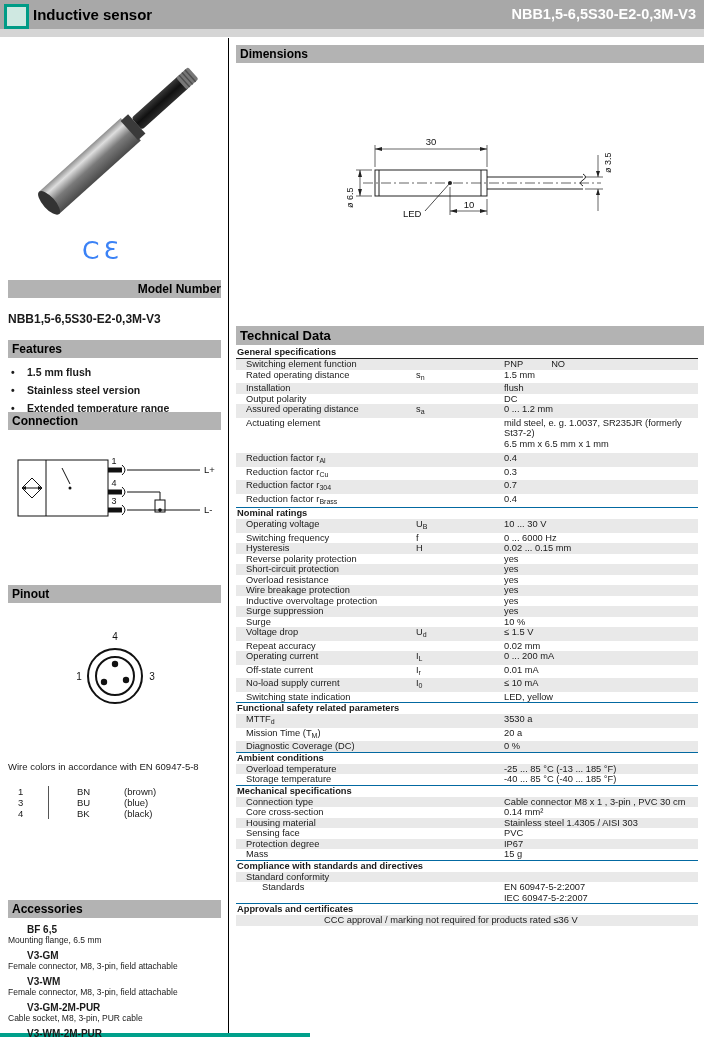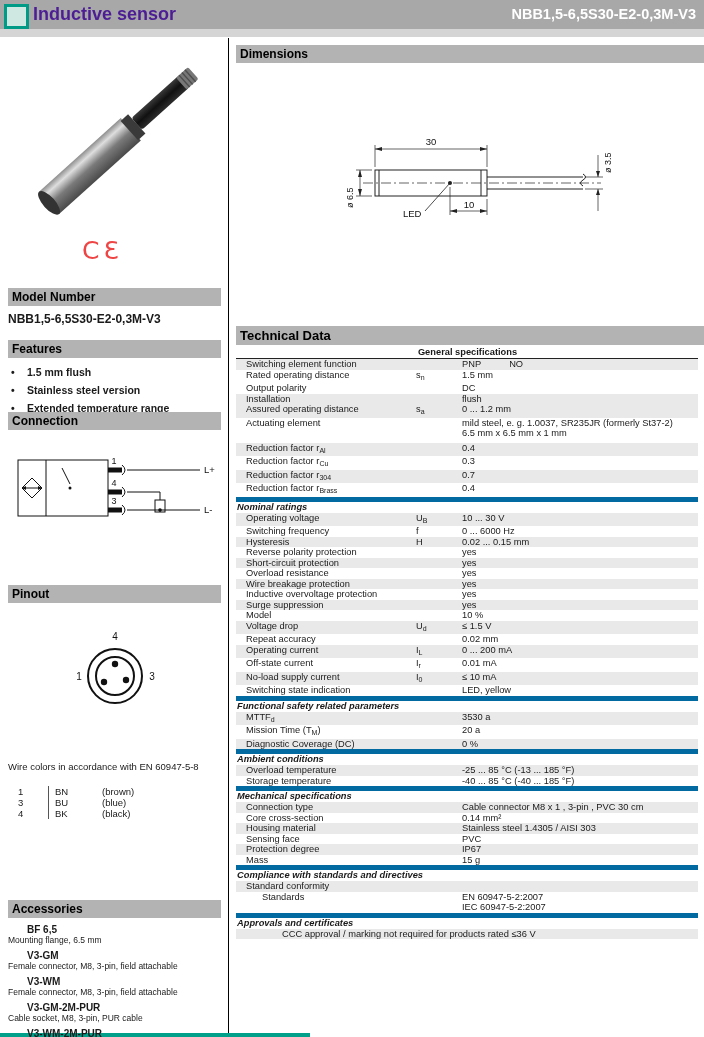--- a/index.html
+++ b/index.html
@@ -2,21 +2,21 @@
 <html><head>
 <meta charset="utf-8">
 <style>
   html,body{margin:0;padding:0;background:#fff;}
   #page{position:relative;width:704px;height:1037px;background:#fff;
         font-family:"Liberation Sans","DejaVu Sans",sans-serif;color:#1a1a1a;overflow:hidden;}
 
   
   .top-header{position:absolute;left:0;top:0;width:704px;height:29px;background:#a8a8a8;}
   .brand-square{position:absolute;left:4px;top:4px;width:19px;height:19px;background:#cfe8e1;border:3px solid #009b86;}
-  .top-title{position:absolute;left:33px;top:0;height:23px;line-height:29px;font-size:18px;font-weight:bold;color:#4c1d95;}
+  .top-title{position:absolute;left:33px;top:0;height:23px;line-height:29px;font-size:15px;font-weight:bold;color:#000000;}
   .top-model{position:absolute;right:8px;top:0;height:29px;line-height:29px;font-size:14.5px;font-weight:bold;color:#fff;}
   .sub-strip{position:absolute;left:0;top:29px;width:704px;height:8px;background:#d5d5d5;}
 
   
   .v-divider{position:absolute;left:228px;top:38px;width:1px;height:995px;background:#000;}
   .foot-accent{position:absolute;left:0;top:1033px;width:310px;height:4px;background:#00a08b;}
 
   .secbar{position:absolute;background:#b3b3b3;color:#000;font-size:12px;font-weight:bold;
           padding:2px 0 2px 4px;box-sizing:border-box;}
   .secbar.left{left:8px;width:213px;}
@@ -26,46 +26,46 @@
 
   .feat-item{display:flex;font-size:10.5px;font-weight:bold;margin-bottom:6px;}
   .feat-bullet{width:16px;padding-left:3px;}
   #features-list{position:absolute;left:8px;top:366px;width:213px;}
 
   
   .pin-note{position:absolute;left:8px;top:761px;font-size:9.5px;}
   #wire-list{position:absolute;left:8px;top:786px;font-size:9.5px;}
   .wire-row{display:flex;height:11px;line-height:11px;}
   .wire-pin{width:30px;padding-left:10px;}
-  .wire-code{width:45px;border-left:1px solid #555;padding-left:6px;}
+  .wire-code{width:45px;border-left:1px solid #555;padding-left:28px;}
   .wire-color{padding-left:2px;}
 
   
   #acc-list{position:absolute;left:8px;top:924px;width:214px;}
   .acc-item{margin-bottom:5px;}
   .acc-code{font-size:10px;font-weight:bold;line-height:11px;padding-left:19px;}
   .acc-desc{font-size:8.5px;line-height:10px;}
 
   
   #tech-table{position:absolute;left:236px;top:347px;width:462px;font-size:9.3px;}
   .t-group{font-weight:bold;line-height:11px;padding-left:1px;}
-  .t-group.rule-above{border-top:5px solid #0369a1;font-style:italic;}
-  .t-group.rule-below{border-bottom:1px solid #222;text-align:center;}
+  .t-group.rule-above{border-top:1px solid #0369a1;}
+  .t-group.rule-below{border-bottom:1px solid #222;}
   .t-group.gap{}
   .t-row{display:flex;line-height:10.5px;}
   .t-row.shade{background:#e9e9e9;}
   .t-row.gapr{margin-top:4px;}
   .t-label{width:170px;padding-left:10px;flex:none;}
   .t-label.ind2{padding-left:26px;width:154px;}
   .t-sym{width:46px;flex:none;}
-  .t-val{flex:1;}
+  .t-val{flex:1;margin-left:42px;}
   .t-val .v2{margin-left:28px;}
   sub.s{font-size:7px;vertical-align:-2px;}
 
-  .ce-mark{position:absolute;left:82px;top:236px;font-size:25px;letter-spacing:4px;color:#ef4444;
+  .ce-mark{position:absolute;left:82px;top:236px;font-size:25px;letter-spacing:4px;color:#3b82f6;
            font-family:"DejaVu Sans",sans-serif;}
 
   svg text{font-family:"Liberation Sans","DejaVu Sans",sans-serif;}
 </style>
 </head>
 <body>
 
 <div id="page">
 
   <div class="top-header">
@@ -97,21 +97,21 @@
       <rect x="126" y="87" width="10" height="26" fill="#3a3a3a"></rect>
       <rect x="136" y="92" width="64" height="16" rx="3" fill="url(#cable)"></rect>
       <rect x="196" y="92" width="16" height="16" rx="2" fill="#777"></rect>
       <line x1="200" y1="92" x2="200" y2="108" stroke="#4d4d4d" stroke-width="1.4"></line>
       <line x1="204" y1="92" x2="204" y2="108" stroke="#4d4d4d" stroke-width="1.4"></line>
       <line x1="208" y1="92" x2="208" y2="108" stroke="#4d4d4d" stroke-width="1.4"></line>
     </g>
   </svg>
   <div class="ce-mark">CƐ</div>
 
-  <div class="secbar left" style="top:288px;">Model Number</div>
+  <div class="secbar left" style="top:280px;text-align:right;">Model Number</div>
   <div class="modelval">NBB1,5-6,5S30-E2-0,3M-V3</div>
 
   <div class="secbar left" style="top:340px;">Features</div>
   <div id="features-list">
       <div class="feat-item">
         <span class="feat-bullet">•</span>
         <span>1.5 mm flush</span>
       </div>
       <div class="feat-item">
         <span class="feat-bullet">•</span>
@@ -266,32 +266,32 @@
           <div>PNP<span class="v2">NO</span></div>
         </div>
       </div>
       <div class="t-row">
         <div class="t-label">Rated operating distance</div>
         <div class="t-sym">s<sub class="s">n</sub></div>
         <div class="t-val">
           <div>1.5 mm</div>
         </div>
       </div>
+      <div class="t-row shade">
+        <div class="t-label">Installation</div>
+        <div class="t-sym"></div>
+        <div class="t-val">
+          <div>flush</div>
+        </div>
+      </div>
       <div class="t-row">
         <div class="t-label">Output polarity</div>
         <div class="t-sym"></div>
         <div class="t-val">
           <div>DC</div>
-        </div>
-      </div>
-      <div class="t-row shade">
-        <div class="t-label">Installation</div>
-        <div class="t-sym"></div>
-        <div class="t-val">
-          <div>flush</div>
         </div>
       </div>
       <div class="t-row shade">
         <div class="t-label">Assured operating distance</div>
         <div class="t-sym">s<sub class="s">a</sub></div>
         <div class="t-val">
           <div>0 ... 1.2 mm</div>
         </div>
       </div>
       <div class="t-row">
@@ -388,21 +388,21 @@
         </div>
       </div>
       <div class="t-row shade">
         <div class="t-label">Surge suppression</div>
         <div class="t-sym"></div>
         <div class="t-val">
           <div>yes</div>
         </div>
       </div>
       <div class="t-row">
-        <div class="t-label">Model</div>
+        <div class="t-label">Surge</div>
         <div class="t-sym"></div>
         <div class="t-val">
           <div>10  %</div>
         </div>
       </div>
       <div class="t-row shade">
         <div class="t-label">Voltage drop</div>
         <div class="t-sym">U<sub class="s">d</sub></div>
         <div class="t-val">
           <div>≤ 1.5 V</div>

